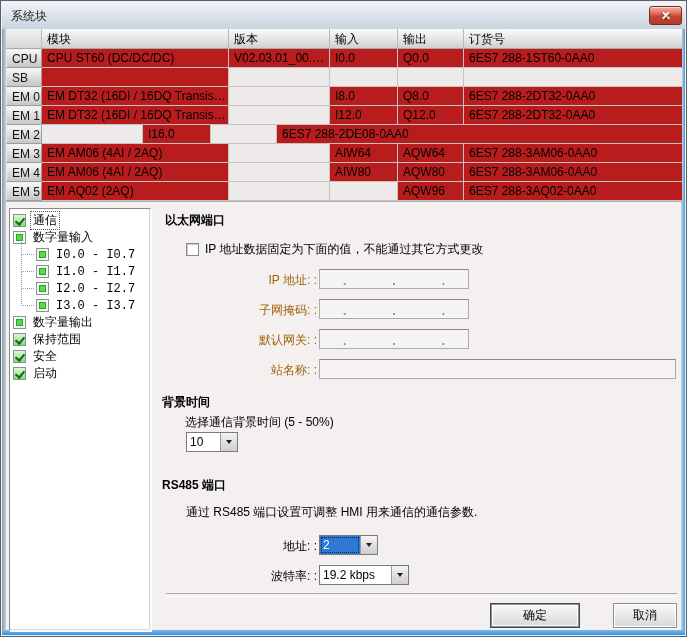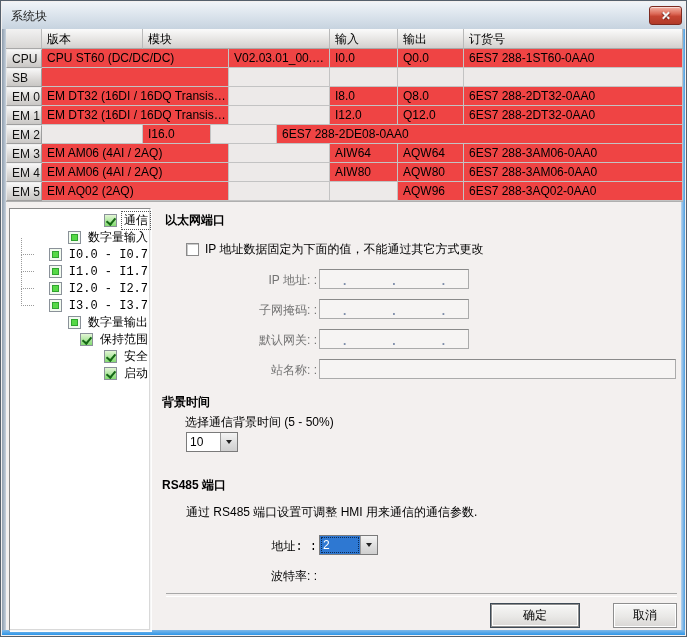--- a/index.html
+++ b/index.html
@@ -18,37 +18,37 @@
   .x-glyph i{position:absolute;left:1px;top:4.5px;width:9px;height:2px;background:#F4F4F4;box-shadow:0 1px 1px rgba(60,0,0,.6);}
   .x-glyph i:first-child{transform:rotate(45deg);}
   .x-glyph i:last-child{transform:rotate(-45deg);}
 
   
   .module-table{position:absolute;left:5px;top:28px;width:677px;background:#EFECEB;border-bottom:1px solid #AFAFAF;}
   .thead,.trow{display:flex;}
   .hcell{height:20px;line-height:20px;padding-left:5px;box-sizing:border-box;
     background:linear-gradient(#FBFBFB,#E4E2E0 60%,#D2D0CE);border-right:1px solid #B9B9B9;border-bottom:1px solid #A8A8A8;
     overflow:hidden;white-space:nowrap;}
-  .cell{height:19px;line-height:18px;padding-left:5px;box-sizing:border-box;background:#ef4444;
+  .cell{height:19px;line-height:18px;padding-left:5px;box-sizing:border-box;background:#b91c1c;
     border-right:1px solid #C3C3C3;border-bottom:1px solid #C3C3C3;overflow:hidden;white-space:nowrap;text-overflow:ellipsis;}
   .cell.gray{background:#EDEAE9;}
   .w-slot{width:36px;flex:none;}
   .w-module{width:187px;flex:none;}
   .w-version{width:101px;flex:none;}
   .w-input{width:68px;flex:none;}
   .w-output{width:66px;flex:none;}
   .w-order{flex:1;}
   .cell.slot{background:linear-gradient(#F7F7F7,#DAD8D6 60%,#C9C7C5);border:1px solid #9E9E9E;border-top-color:#EFEFEF;border-left-color:#E8E8E8;
     margin:0;padding-left:5px;color:#111;}
   .hcell.corner{background:linear-gradient(#F2F2F2,#D8D6D4);}
 
   
   .tree-panel{position:absolute;left:8px;top:207px;width:142px;height:423px;background:#fff;box-sizing:border-box;
     border:1px solid #8A8A8A;border-right-color:#F5F5F5;border-bottom-color:#F5F5F5;box-shadow:inset -1px -1px 0 #D9D9D9, 1px 1px 0 #FDFDFD;}
-  .titem{position:relative;height:17px;display:flex;align-items:center;justify-content:flex-end;}
+  .titem{position:relative;height:17px;display:flex;align-items:center;}
   .titem.lvl0{padding-left:3px;}
   .titem.lvl1{padding-left:26px;font-family:Liberation Mono, monospace;}
   .titem.lvl1::before{content:"";position:absolute;left:11px;top:-8px;bottom:8px;border-left:1px dotted #9A9A9A;}
   .titem.lvl1::after{content:"";position:absolute;left:11px;top:8px;width:13px;border-top:1px dotted #9A9A9A;}
   .titem.lvl1.last::before{bottom:auto;height:16px;}
   .cb{width:13px;height:13px;box-sizing:border-box;border:1px solid #8A9199;background:#FBFBFB;position:relative;flex:none;}
   .cb.checked{background:linear-gradient(#E3F6D6,#84DB72);}
   .cb.checked::after{content:"";position:absolute;left:3px;top:1px;width:4px;height:7px;
     border-right:2px solid #156815;border-bottom:2px solid #156815;transform:rotate(40deg);}
   .cb.partial{background:#F2FAEF;}
@@ -56,21 +56,21 @@
   .tlabel{margin-left:5px;padding:0 2px;white-space:nowrap;}
   .tlabel.focused{outline:1px dotted #555;}
 
   
   .heading{position:absolute;font-weight:bold;color:#000;}
   .chkrow{position:absolute;left:185px;top:240px;display:flex;align-items:center;}
   .checkbox-box{width:13px;height:13px;box-sizing:border-box;background:#fff;border:1px solid #8A8A8A;
     box-shadow:inset 1px 1px 0 #C9C9C9;flex:none;}
   .chkrow span.lbl{margin-left:6px;}
   .frow{position:absolute;height:20px;}
-  .flabel{position:absolute;right:377px;top:3px;color:#737373;white-space:nowrap;}
+  .flabel{position:absolute;right:377px;top:3px;color:#a16207;white-space:nowrap;}
   .tbox{position:absolute;left:0;top:0;height:20px;box-sizing:border-box;background:#F6F4F3;
     border:1px solid #ABABAB;border-top-color:#8A8A8A;display:flex;align-items:flex-end;justify-content:space-around;color:#7D8CA8;font-weight:bold;}
   .tbox span{line-height:14px;}
   .plain{color:#000;}
   .desc{position:absolute;color:#000;}
 
   .combo{position:absolute;height:20px;box-sizing:border-box;border:1px solid #7A7A7A;background:#fff;display:flex;}
   .combo-value{flex:1;line-height:18px;padding-left:3px;overflow:hidden;white-space:nowrap;}
   .combo-value.selected{background:#2E78D2;color:#fff;outline:1px dotted #0A2A55;outline-offset:-2px;}
   .combo-btn{width:16px;flex:none;border-left:1px solid #9A9A9A;background:linear-gradient(#F4F4F4,#DCDCDC 60%,#CFCFCF);
@@ -96,22 +96,22 @@
         <i></i>
       </span>
   </div>
   <div class="edge-left"></div>
   <div class="edge-right"></div>
   <div class="edge-bottom"></div>
 
   <div class="module-table">
     <div class="thead">
       <div class="hcell corner w-slot"></div>
+      <div class="hcell w-module">模块</div>
       <div class="hcell w-version">版本</div>
-      <div class="hcell w-module">模块</div>
       <div class="hcell w-input">输入</div>
       <div class="hcell w-output">输出</div>
       <div class="hcell w-order">订货号</div>
     </div>
     <div>
         <div class="trow">
       <div class="cell slot w-slot">CPU</div>
       <div class="cell module w-module">CPU ST60 (DC/DC/DC)</div>
       <div class="cell version w-version">V02.03.01_00.00...</div>
       <div class="cell input w-input">I0.0</div>
@@ -263,30 +263,36 @@
     <span class="combo-value">10</span>
     <span class="combo-btn">
         <span class="arrow-down"></span>
       </span>
   </div>
 
   <div class="heading" style="left:161px;top:476px;">RS485 端口</div>
   <div class="desc" style="left:185px;top:503px;">通过 RS485 端口设置可调整 HMI 用来通信的通信参数.</div>
 
   <div class="frow" style="left:318px;top:534px;width:59px;">
-    <span class="flabel plain" style="right:61px;font-family:Liberation Mono, monospace;">地址: :</span>
+    <span class="flabel plain" style="right:61px;">地址: :</span>
   </div>
   <div class="combo" style="left:318px;top:534px;width:59px;">
     <span class="combo-value selected">2</span>
     <span class="combo-btn">
         <span class="arrow-down"></span>
       </span>
   </div>
 
   <div class="frow" style="left:318px;top:564px;width:90px;">
     <span class="flabel plain" style="right:92px;">波特率: :</span>
   </div>
+  <div class="combo" style="left:318px;top:564px;width:90px;">
+    <span class="combo-value">19.2 kbps</span>
+    <span class="combo-btn">
+        <span class="arrow-down"></span>
+      </span>
+  </div>
 
   <div class="separator"></div>
   <div class="btn default" style="left:489px;width:90px;">确定</div>
   <div class="btn" style="left:612px;width:64px;">取消</div>
 
 </div>
 
 </body></html>

